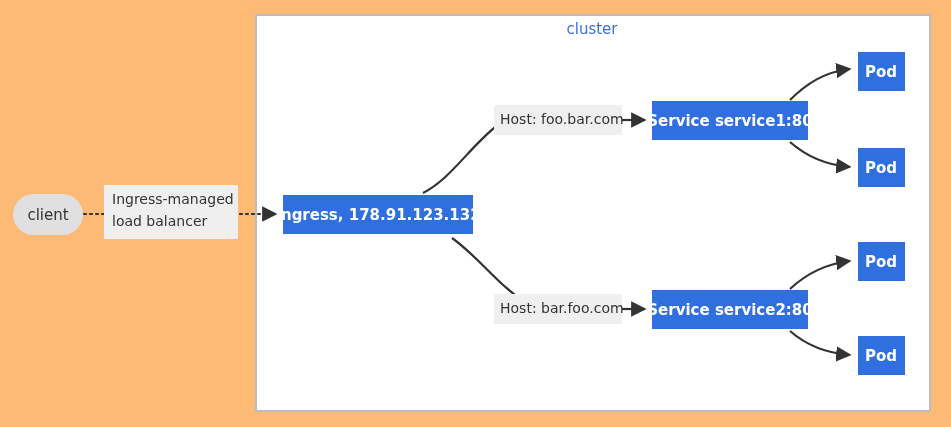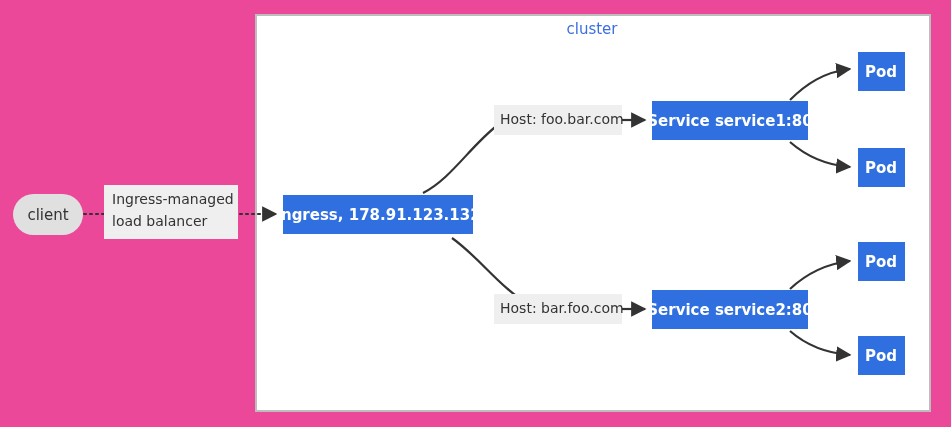--- a/index.html
+++ b/index.html
@@ -4,21 +4,21 @@
 <style>
   html, body {
     margin: 0;
     padding: 0;
     background: #ffffff;
   }
   #stage {
     position: relative;
     width: 951px;
     height: 427px;
-    background: #ec4899;
+    background: #fdba74;
     font-family: "DejaVu Sans", "Liberation Sans", sans-serif;
     overflow: hidden;
   }
   svg.diagram {
     position: absolute;
     top: 0;
     left: 0;
     width: 951px;
     height: 427px;
   }

